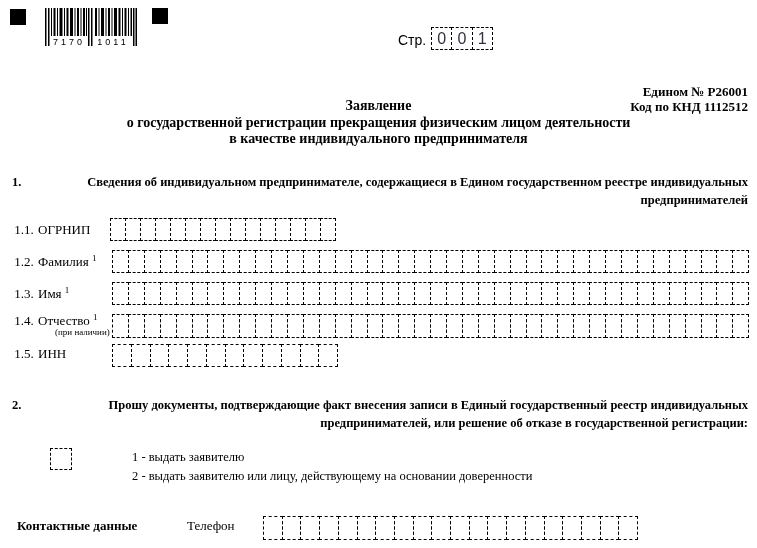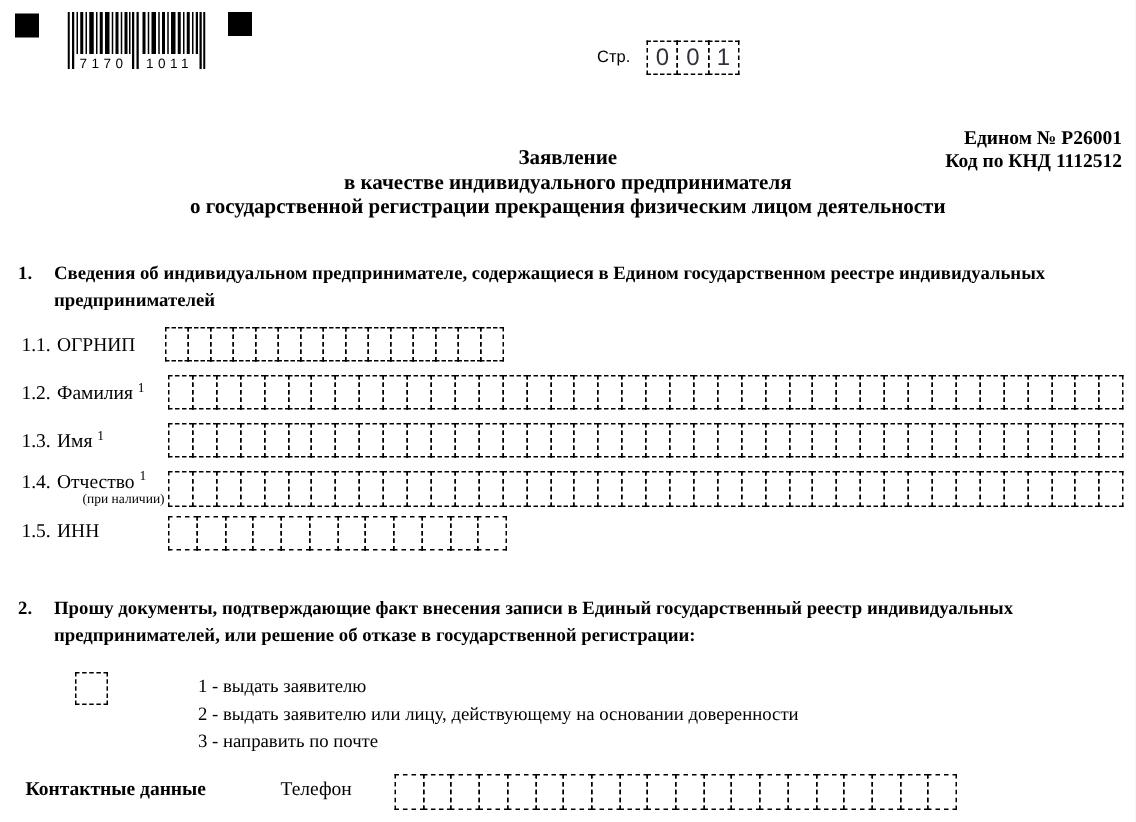--- a/index.html
+++ b/index.html
@@ -7,37 +7,37 @@
     position:relative; width:757px; height:548px; background:#ffffff;
     font-family:"Liberation Serif", serif; color:#000; overflow:hidden;
     outline:1px solid #d9d9d9;
   }
   
   .sq { position:absolute; width:16px; height:16px; background:#000; }
   .sq1 { left:10px; top:9px; }
   .sq2 { left:152px; top:8px; }
   .barcode { position:absolute; left:45px; top:8px; width:96px; height:38px; }
   
-  .str-label { position:absolute; left:398px; top:32px; font-family:"Liberation Sans", sans-serif; font-size:11px; }
+  .str-label { position:absolute; left:398px; top:32px; font-family:"Liberation Sans", sans-serif; font-size:14px; }
   .cell-row { position:absolute; display:flex; }
   .cell-row .cell { flex:1 1 0; border:1px dashed #000; margin-left:-1px; box-sizing:border-box; }
   .cell-row .cell:first-child { margin-left:0; }
   .page-cells { left:431px; top:27px; width:62px; height:23px;
     font-family:"Liberation Sans", sans-serif; font-size:16px; color:#32323f; }
   .page-cells .cell { display:flex; align-items:center; justify-content:center; }
   
   .form-ref { position:absolute; right:9px; top:84px; text-align:right; font-weight:bold; font-size:13px; line-height:15px; }
   
   .title { position:absolute; left:0; top:98px; width:757px; text-align:center; font-weight:bold; font-size:14px; line-height:16.5px; }
   
   .section { position:absolute; left:12px; font-weight:bold; font-size:12.5px; line-height:18px; }
   .sec1 { top:173px; }
   .sec2 { top:396px; }
   .secnum { position:absolute; left:0; top:0; }
-  .sectext { margin-left:24px; width:712px; }
+  .sectext { margin-left:24px; width:712px;text-align:right; }
   
   .flabel { position:absolute; left:10px; font-size:13px; white-space:nowrap; }
   .fnum { display:inline-block; width:28px;text-align:center; }
   .flabel sup { font-size:9px; }
   .lab11 { top:222px; }
   .lab12 { top:253px; }
   .lab13 { top:285px; }
   .lab14 { top:312px; }
   .lab15 { top:346px; }
   .fnote { position:absolute; left:38px; top:327px; font-size:9px;padding-left:17px; }
@@ -110,22 +110,22 @@
       <div class="cell">1</div>
     </div>
 
   <div class="form-ref">
     <div>Едином № Р26001</div>
     <div>Код по КНД 1112512</div>
   </div>
 
   <div class="title">
     <div>Заявление</div>
+    <div>о государственной регистрации прекращения физическим лицом деятельности</div>
     <div>в качестве индивидуального предпринимателя</div>
-    <div>о государственной регистрации прекращения физическим лицом деятельности</div>
   </div>
 
   <div class="section sec1">
     <span class="secnum">1.</span>
     <div class="sectext">Сведения об индивидуальном предпринимателе, содержащиеся в Едином государственном реестре индивидуальных предпринимателей</div>
   </div>
 
   <div class="flabel lab11">
     <span class="fnum">1.1.</span><span>ОГРНИП</span>
   </div>
@@ -306,21 +306,20 @@
 
   <div class="section sec2">
     <span class="secnum">2.</span>
     <div class="sectext">Прошу документы, подтверждающие факт внесения записи в Единый государственный реестр индивидуальных предпринимателей, или решение об отказе в государственной регистрации:</div>
   </div>
 
   <div class="checkbox"></div>
   <div class="options">
     <div>1 - выдать заявителю</div>
     <div>2 - выдать заявителю или лицу, действующему на основании доверенности</div>
-    <div>3 - направить по почте</div>
   </div>
 
   <div class="contacts-label">Контактные данные</div>
   <div class="phone-label">Телефон</div>
   <div class="cell-row rowphone">
       <div class="cell"></div>
       <div class="cell"></div>
       <div class="cell"></div>
       <div class="cell"></div>
       <div class="cell"></div>

